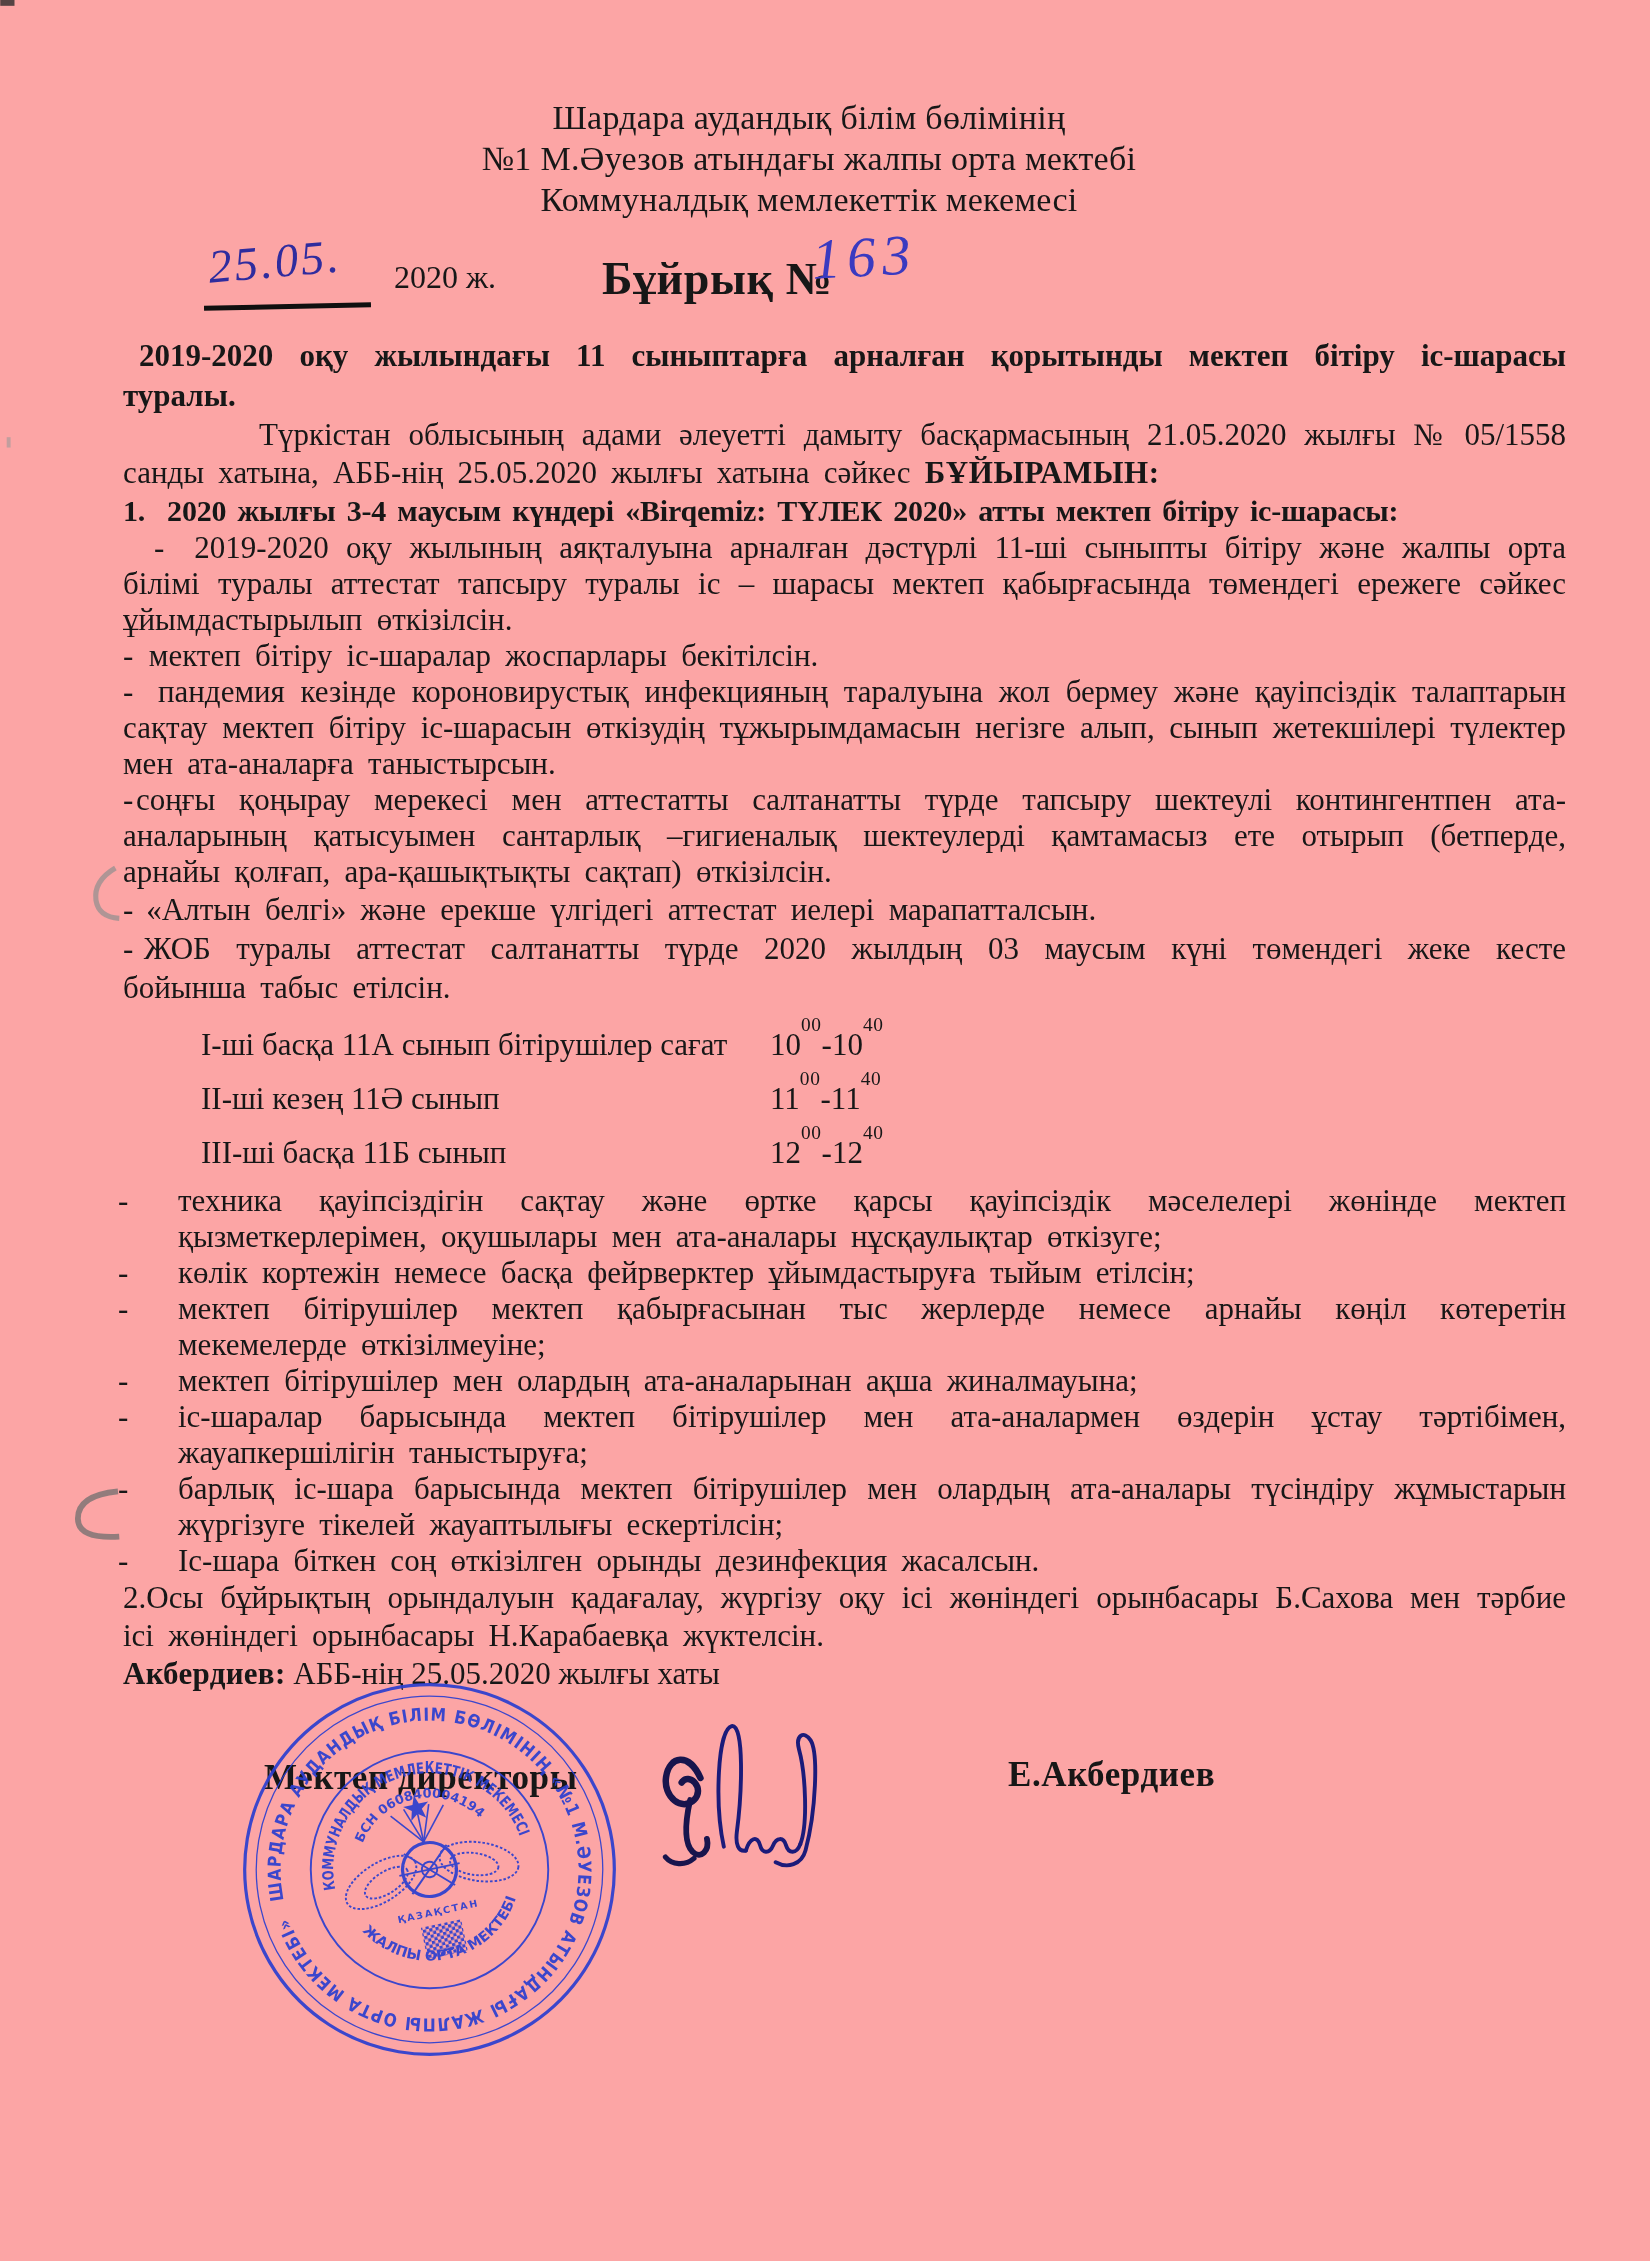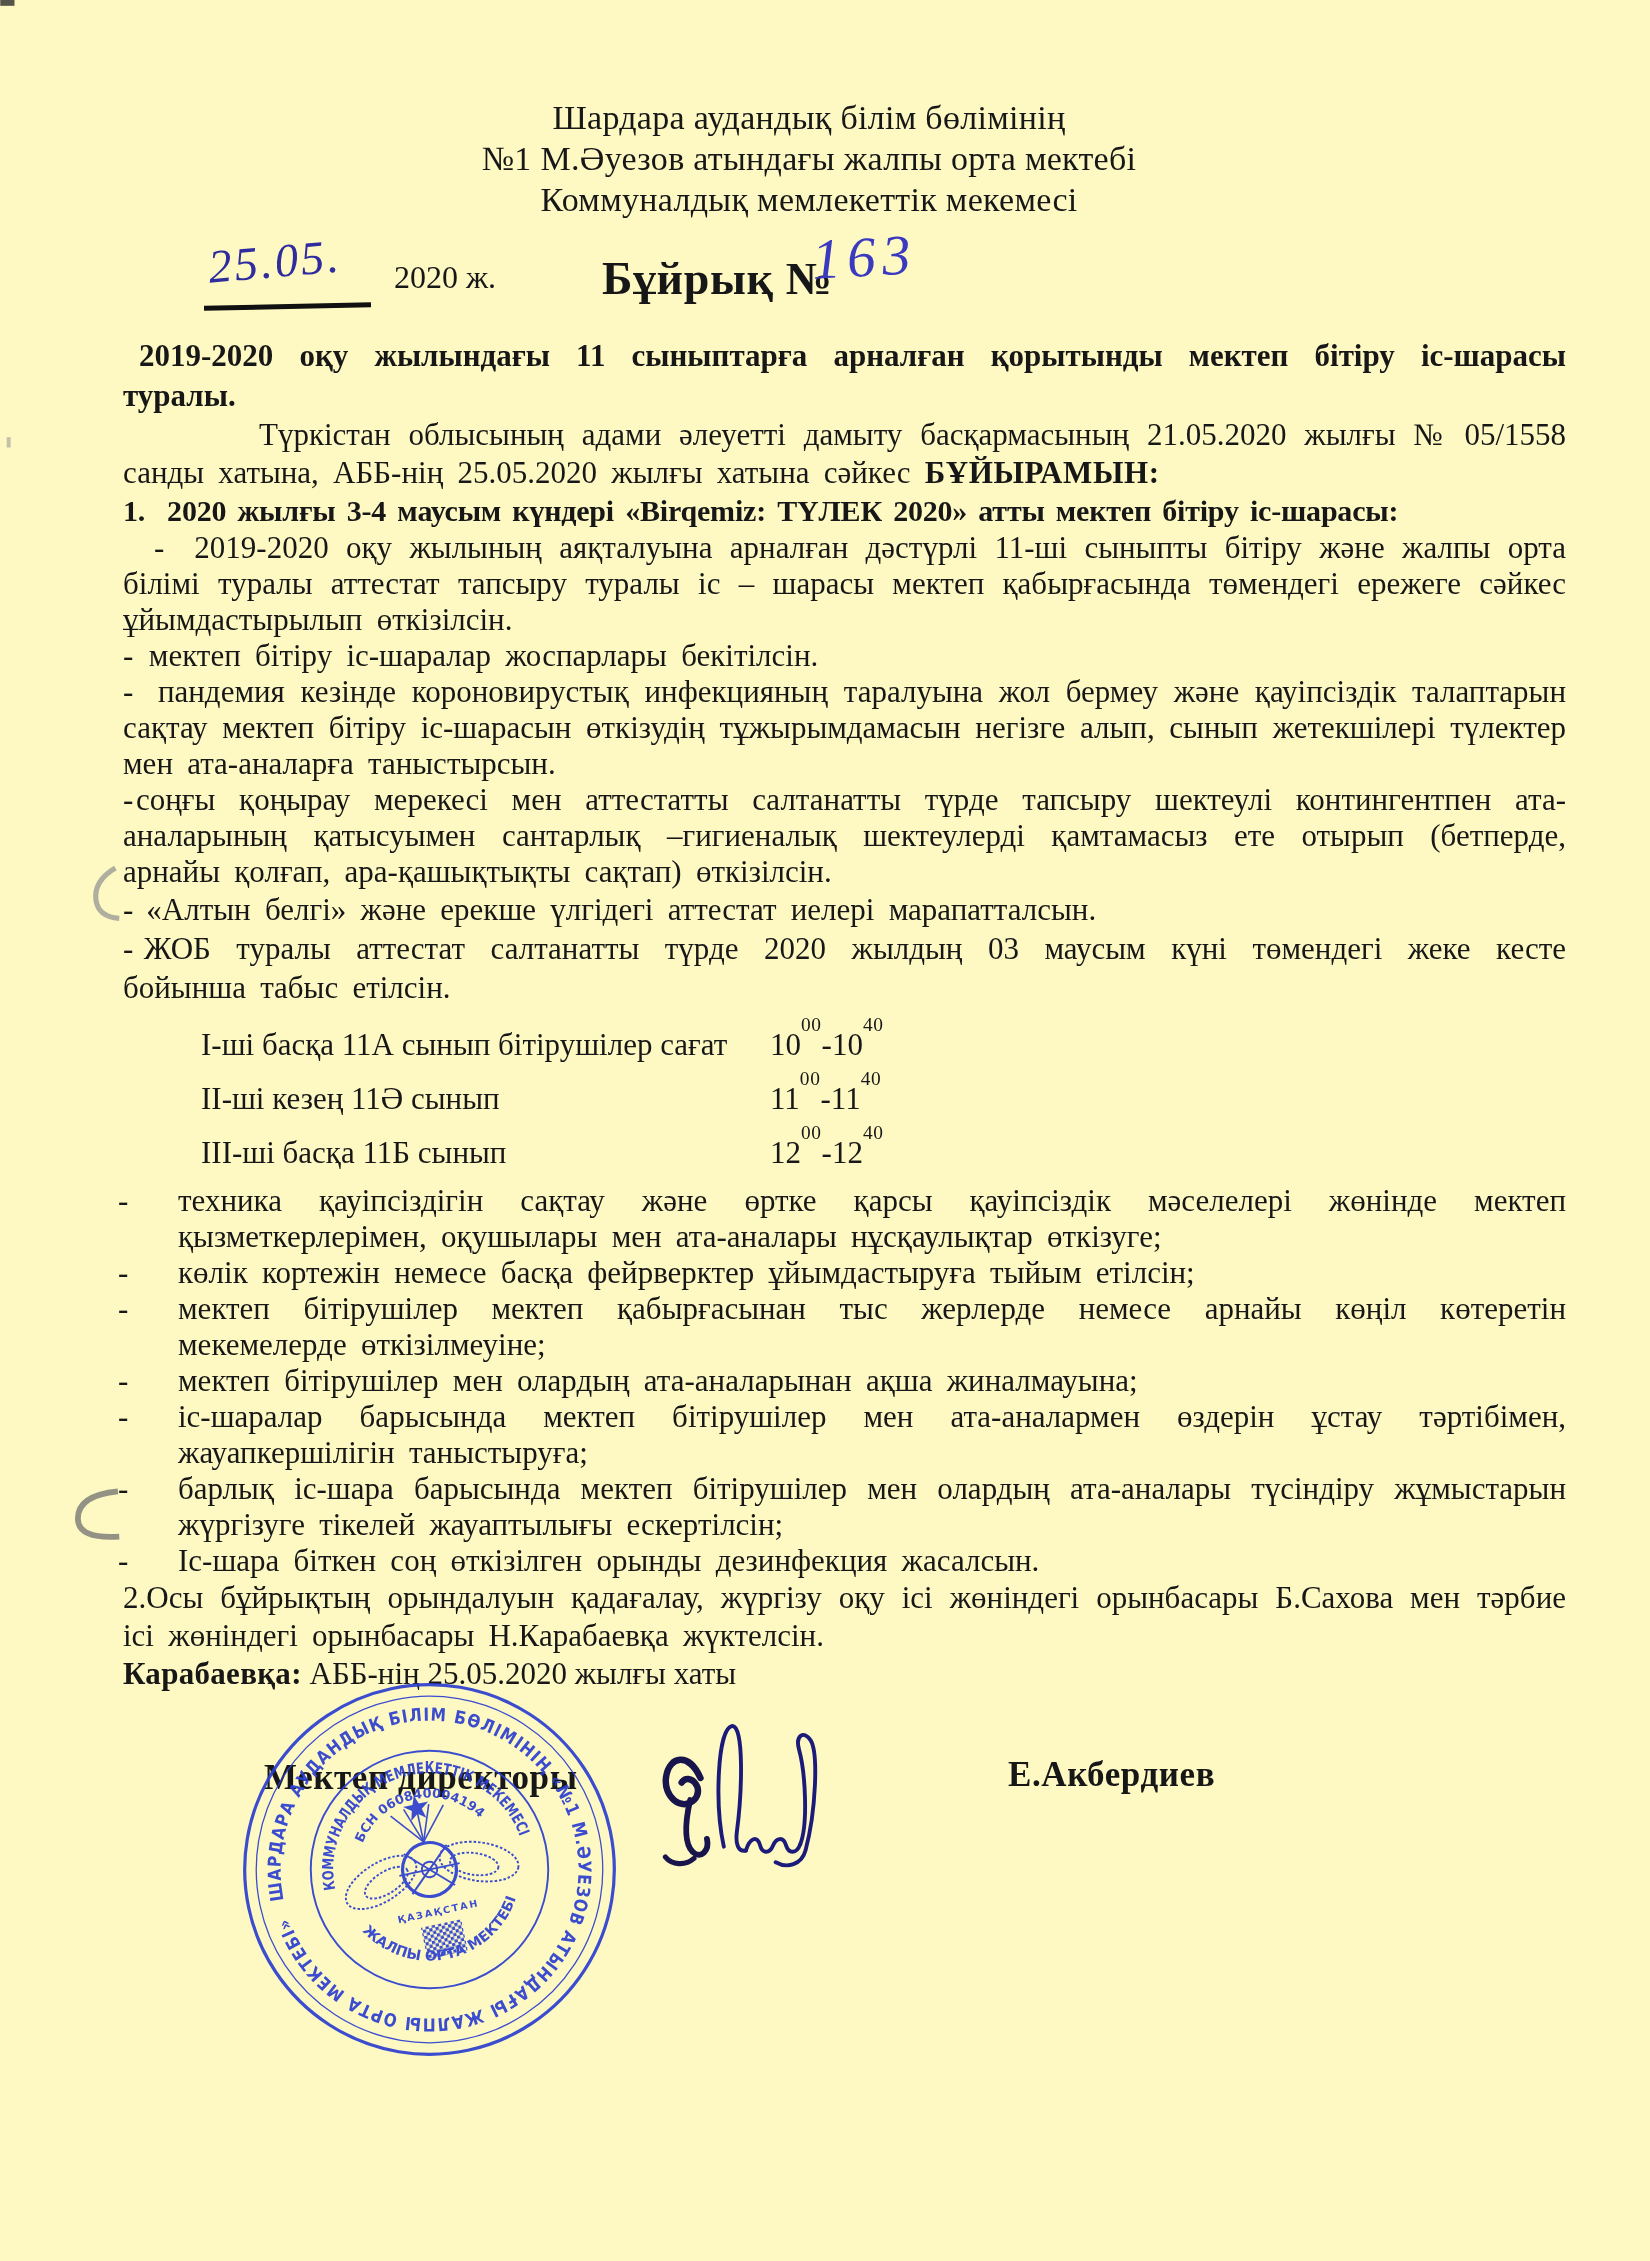--- a/index.html
+++ b/index.html
@@ -1,17 +1,17 @@
 <!DOCTYPE html>
 <html style="font-size:10.3px"><head>
 <meta charset="utf-8">
 <style>
   html,body{margin:0;padding:0;background:#d8d8d8;}
   .page{
-    position:relative;width:1651px;height:2261px;background:#fef9c3;
+    position:relative;width:1651px;height:2261px;background:#fca5a5;
     font-family:"Liberation Serif","DejaVu Serif",serif;color:#171717;
     overflow:hidden;
   }
   
   .hdr{
     position:absolute;left:123px;right:85px;top:97px;
     text-align:center;padding-right:71px;
     font-size:34px;line-height:41px;letter-spacing:0.3px;
   }
   
@@ -114,21 +114,21 @@
       <p class="d"><span class="mk">-</span><span>көлік кортежін немесе басқа фейрверктер ұйымдастыруға тыйым етілсін;</span></p>
       <p class="d"><span class="mk">-</span><span>мектеп бітірушілер мектеп қабырғасынан тыс жерлерде немесе арнайы көңіл көтеретін мекемелерде өткізілмеуіне;</span></p>
       <p class="d"><span class="mk">-</span><span>мектеп бітірушілер мен олардың ата-аналарынан ақша жиналмауына;</span></p>
       <p class="d"><span class="mk">-</span><span>іс-шаралар барысында мектеп бітірушілер мен ата-аналармен өздерін ұстау тәртібімен, жауапкершілігін таныстыруға;</span></p>
       <p class="d"><span class="mk">-</span><span>барлық іс-шара барысында мектеп бітірушілер мен олардың ата-аналары түсіндіру жұмыстарын жүргізуге тікелей жауаптылығы ескертілсін;</span></p>
       <p class="d"><span class="mk">-</span><span>Іс-шара біткен соң өткізілген орынды  дезинфекция жасалсын.</span></p>
     </div>
 
     <p class="item2">2.Осы бұйрықтың орындалуын қадағалау, жүргізу  оқу ісі жөніндегі орынбасары Б.Сахова мен тәрбие ісі жөніндегі орынбасары Н.Карабаевқа жүктелсін.</p>
 
-    <p class="basis"><b>Карабаевқа:</b><span> АББ-нің 25.05.2020 жылғы хаты</span></p>
+    <p class="basis"><b>Акбердиев:</b><span> АББ-нің 25.05.2020 жылғы хаты</span></p>
   </div>
 
   <span class="sig-role">Мектеп директоры</span>
   <span class="sig-name">Е.Акбердиев</span>
 
   <svg class="sigsvg" viewBox="0 0 310 290">
     <g fill="none" stroke-linecap="round" stroke-linejoin="round">
       <path d="M84,128 C66,88 36,94 31,126 C26,158 56,180 74,162 C92,144 66,118 55,135" stroke="#18154d" stroke-width="10"></path>
       <path d="M68,162 C60,198 58,228 72,242 C85,254 98,240 94,222" stroke="#18154d" stroke-width="9"></path>
       <path d="M120,234 C106,170 110,54 132,48 C152,44 148,152 140,212 C138,230 142,242 154,240" stroke="#1b1b7a" stroke-width="6"></path>

